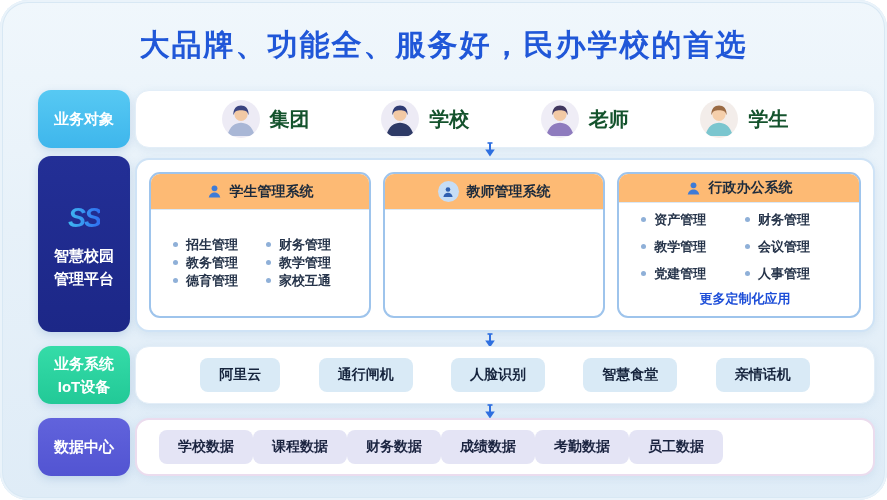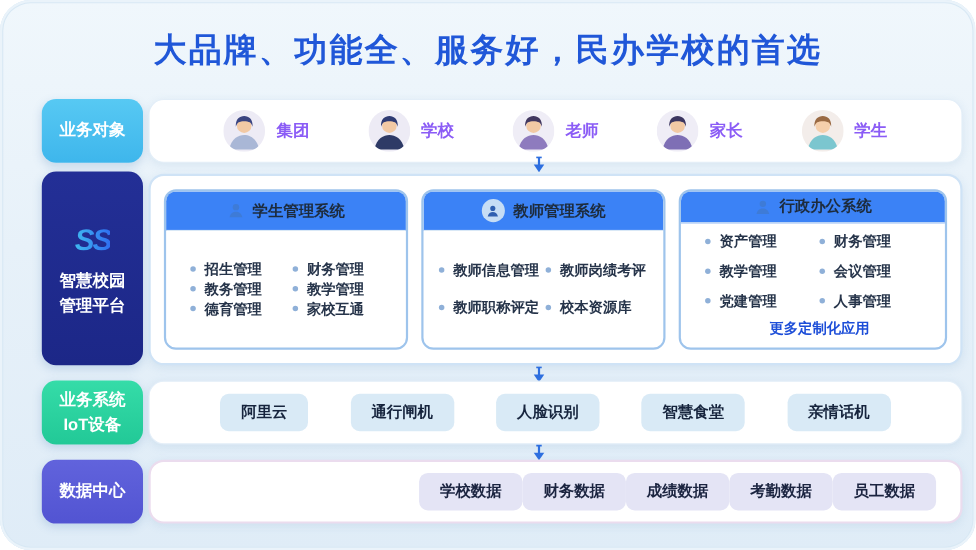--- a/index.html
+++ b/index.html
@@ -29,32 +29,32 @@
   
   .row-panel { position:absolute; left:135px; width:740px; background:#ffffff; border-radius:14px;
                box-shadow:0 2px 8px rgba(120,160,200,.16); }
   .row-audience { top:90px; height:58px; border:1px solid #E3EEF8;
                   display:flex; align-items:center; justify-content:space-evenly; padding:0 14px; }
   .row-systems  { top:158px; height:174px; border:2px solid #CFE3F6;
                   display:flex; gap:12px; padding:12px; }
   .row-iot      { top:346px; height:58px; border:1px solid #E3EEF8;
                   display:flex; align-items:center; justify-content:space-evenly; padding:0 26px; }
   .row-data     { top:418px; height:58px; border:2px solid #EBDCEE;
-                  display:flex; align-items:center; justify-content:flex-end; padding:0 22px; }
+                  display:flex; align-items:center; justify-content:flex-start; padding:0 22px; }
 
   
   .aud { display:flex; align-items:center; gap:10px; }
   .aud svg { width:38px; height:38px; display:block; }
-  .aud-label { font-size:15px; font-weight:700; color:#8b5cf6; }
+  .aud-label { font-size:20px; font-weight:700; color:#14532d; }
 
   
   .sys-card { flex:1; border:2px solid #9EC4EC; border-radius:11px; background:#fff;
               overflow:hidden; display:flex; flex-direction:column; }
   .sys-card.wide { flex:1.1; }
-  .sys-head { height:36px; background:#3b82f6; border-bottom:1px solid #D9E8F6;
+  .sys-head { height:36px; background:#fdba74; border-bottom:1px solid #D9E8F6;
               display:flex; align-items:center; justify-content:center; gap:8px;
               font-size:14px; font-weight:700; color:#1D2B3C; }
   .head-icon { width:15px; height:15px; display:block; }
   .head-icon-circle { width:21px; height:21px; border-radius:50%; background:#C6DDF5;
                       display:flex; align-items:center; justify-content:center; }
   .head-icon-circle .head-icon { width:12px; height:12px; }
   .sys-body { flex:1; display:grid; grid-template-columns:1fr 1fr;
               align-content:center; row-gap:0; padding:8px 10px 8px 22px; }
   .sys-body.two-rows { row-gap:16px; padding-left:14px; }
   .sys-item { font-size:13px; font-weight:600; color:#26344A; white-space:nowrap; }
@@ -139,34 +139,20 @@
         <circle cx="18" cy="18" r="18" fill="#EFEDF6"></circle>
         <g clip-path="url(#avc2)">
           <path d="M5 34 C7 24.5 13 21.5 18 21.5 C23 21.5 29 24.5 31 34 Z" fill="#8E7BBE"></path>
           <circle cx="18" cy="13.5" r="6.3" fill="#F2C9A4"></circle>
           <path d="M10.8 14.5 C10.3 8 14 5.2 18 5.2 C22 5.2 25.7 8 25.2 14.5 C24.6 12.5 23.8 11.2 22.8 10.6 C21.6 9.9 19.8 9.6 18 9.6 C16.2 9.6 14.4 9.9 13.2 10.6 C12.2 11.2 11.4 12.5 10.8 14.5 Z" fill="#41375F"></path>
         </g>
       </svg>
       <span class="aud-label">老师</span>
     </div>
 
-    <div class="aud">
-      <svg viewBox="0 0 36 36">
-        <clipPath id="avc3">
-            <circle cx="18" cy="18" r="18"></circle>
-          </clipPath>
-        <circle cx="18" cy="18" r="18" fill="#EFEDF6"></circle>
-        <g clip-path="url(#avc3)">
-          <path d="M5 34 C7 24.5 13 21.5 18 21.5 C23 21.5 29 24.5 31 34 Z" fill="#7E6FB5"></path>
-          <circle cx="18" cy="13.5" r="6.3" fill="#F2C9A4"></circle>
-          <path d="M10.8 14.5 C10.3 8 14 5.2 18 5.2 C22 5.2 25.7 8 25.2 14.5 C24.6 12.5 23.8 11.2 22.8 10.6 C21.6 9.9 19.8 9.6 18 9.6 C16.2 9.6 14.4 9.9 13.2 10.6 C12.2 11.2 11.4 12.5 10.8 14.5 Z" fill="#3C3660"></path>
-        </g>
-      </svg>
-      <span class="aud-label">家长</span>
-    </div>
 
     <div class="aud">
       <svg viewBox="0 0 36 36">
         <clipPath id="avc4">
             <circle cx="18" cy="18" r="18"></circle>
           </clipPath>
         <circle cx="18" cy="18" r="18" fill="#F3EDEA"></circle>
         <g clip-path="url(#avc4)">
           <path d="M5 34 C7 24.5 13 21.5 18 21.5 C23 21.5 29 24.5 31 34 Z" fill="#7BC6CF"></path>
           <circle cx="18" cy="13.5" r="6.3" fill="#F5CFAB"></circle>
@@ -206,26 +192,20 @@
     <div class="sys-card">
       <div class="sys-head">
         <span class="head-icon-circle">
           <svg class="head-icon" viewBox="0 0 16 16">
             <circle cx="8" cy="4.6" r="3.1" fill="#2F5FB0"></circle>
             <path d="M1.8 14.5 C2.6 10.6 5.2 9 8 9 C10.8 9 13.4 10.6 14.2 14.5 Z" fill="#2F5FB0"></path>
           </svg>
         </span>
         <span>教师管理系统</span>
       </div>
-      <div class="sys-body two-rows">
-        <span class="sys-item">教师信息管理</span>
-        <span class="sys-item">教师岗绩考评</span>
-        <span class="sys-item">教师职称评定</span>
-        <span class="sys-item">校本资源库</span>
-      </div>
     </div>
 
     <div class="sys-card wide">
       <div class="sys-head">
         <svg class="head-icon" viewBox="0 0 16 16">
           <circle cx="8" cy="4.6" r="3.1" fill="#3E7BD7"></circle>
           <path d="M1.8 14.5 C2.6 10.6 5.2 9 8 9 C10.8 9 13.4 10.6 14.2 14.5 Z" fill="#3E7BD7"></path>
         </svg>
         <span>行政办公系统</span>
       </div>
@@ -256,18 +236,19 @@
   </div>
 
   <svg class="flow-arrow arrow-3" viewBox="0 0 14 15">
     <line x1="4.5" y1="1" x2="9.5" y2="1" stroke="#2E6FE0" stroke-width="1.6"></line>
     <line x1="7" y1="1" x2="7" y2="8.5" stroke="#2E6FE0" stroke-width="2"></line>
     <polygon points="2.2,7.5 11.8,7.5 7,14.5" fill="#2E6FE0"></polygon>
   </svg>
 
   <div class="row-panel row-data">
     <span class="chip chip-data">学校数据</span>
+    <span class="chip chip-data">课程数据</span>
     <span class="chip chip-data">财务数据</span>
     <span class="chip chip-data">成绩数据</span>
     <span class="chip chip-data">考勤数据</span>
     <span class="chip chip-data">员工数据</span>
   </div>
 </div>
 
 </body></html>

